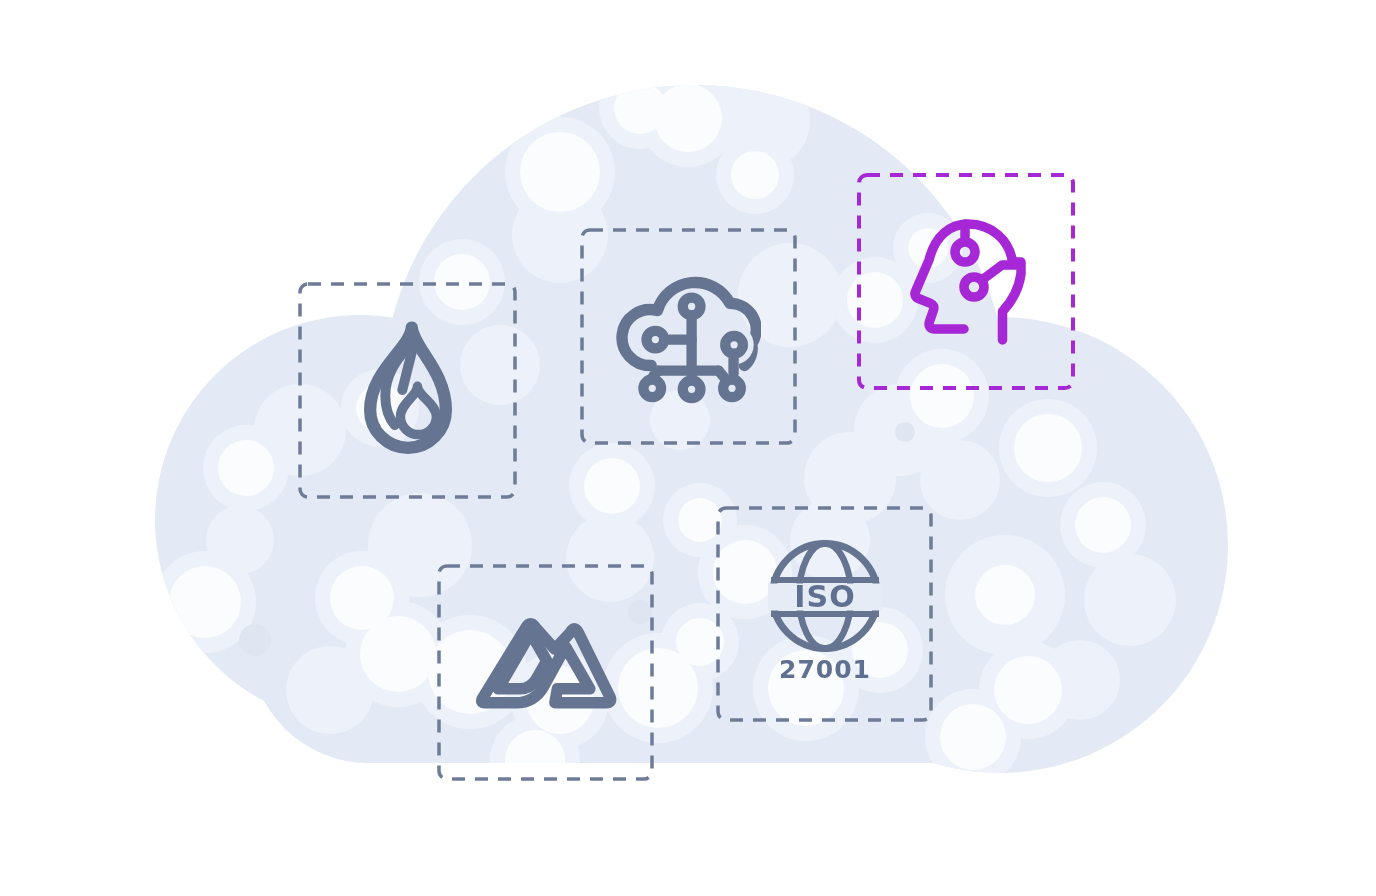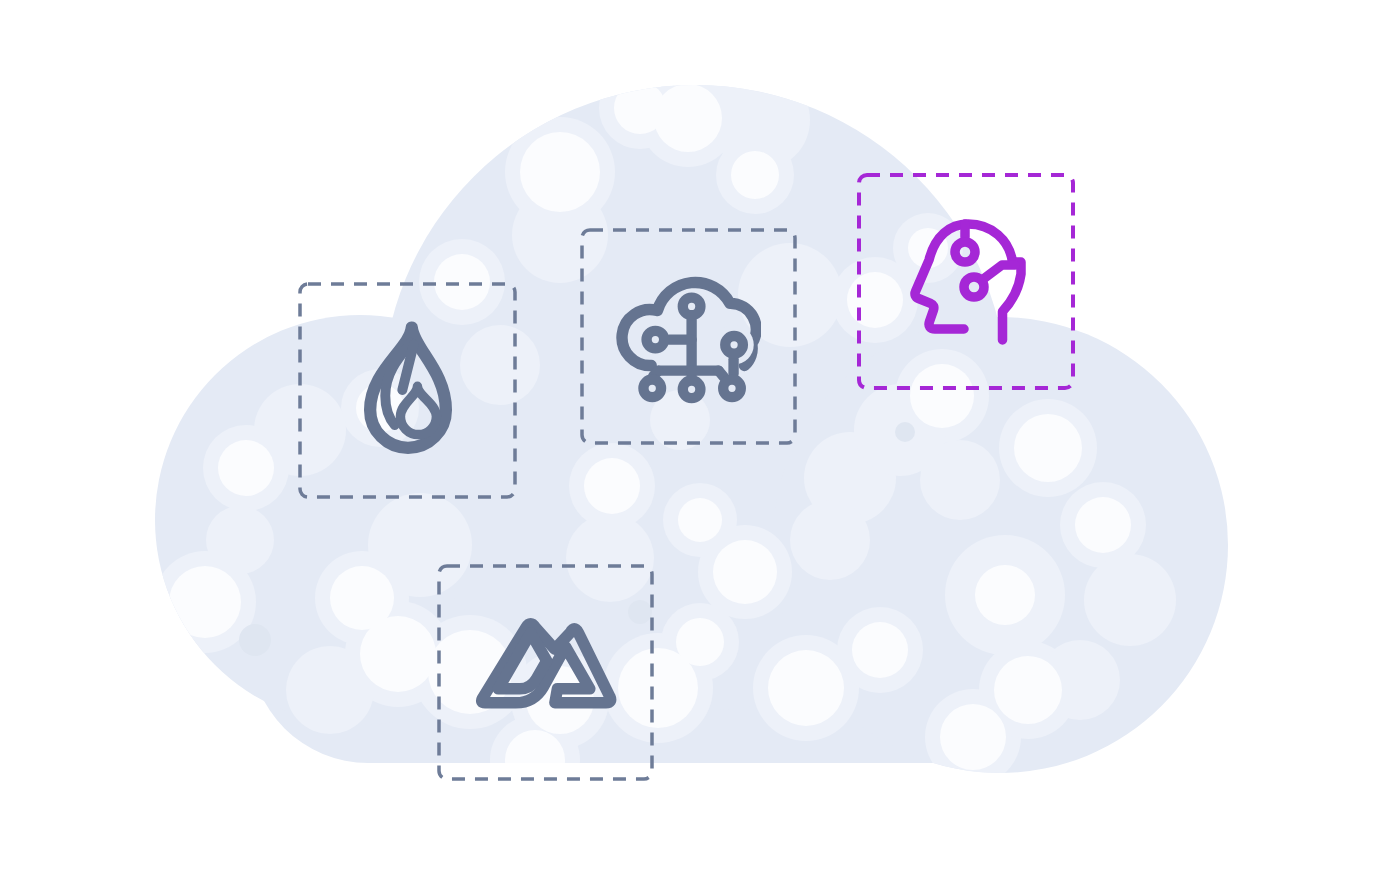--- a/index.html
+++ b/index.html
@@ -197,14 +197,33 @@
       <path d="M35.7,84.3 H3.5 Q-1.5,84.3 0.8,79.9 L46.2,5.9 Q51,-1.9 55.8,5.9
                L76.2,28.6 L92.5,11 Q96.5,3.5 100.5,11 L133.5,78 Q136.3,84.3 129.5,84.3
                H76.3 L78.9,69.8 H112.6 L87.3,26 L64.3,67.7
                C57.9,78.7 48.5,84.3 35.7,84.3 Z" stroke-width="12"></path>
 
       <path d="M39.8,69.8 H17.3 L51,11.5 L67.8,40.6 L56.6,60.1
                C52.3,67.1 47.5,69.8 39.8,69.8 Z" stroke-width="12"></path>
     </svg>
   </div>
 
+  <div class="tile" style="left:716px;top:506px;width:217px;height:216px;">
+    <svg class="tile-border" width="217" height="216" viewBox="0 0 217 216">
+      <rect x="2" y="2" width="213" height="212" rx="8" fill="none" stroke="#6e7c98" stroke-width="3.5" stroke-dasharray="13 10"></rect>
+    </svg>
+    <svg width="130" height="150" viewBox="0 0 130 150">
+      <g fill="none" stroke="#657490">
+        <circle cx="65" cy="57" r="52.5" stroke-width="7"></circle>
+        <ellipse cx="65" cy="57" rx="26" ry="52.5" stroke-width="6.5"></ellipse>
+      </g>
+
+      <rect x="8" y="44.5" width="114" height="27" fill="#e6ecf6"></rect>
+      <g fill="none" stroke="#657490">
+        <path d="M11,41 H119" stroke-width="6"></path>
+        <path d="M11,75 H119" stroke-width="6"></path>
+      </g>
+      <text x="65" y="68" text-anchor="middle" class="iso-label" font-size="30" letter-spacing="1">ISO</text>
+      <text x="65" y="139" text-anchor="middle" class="iso-label" font-size="25" letter-spacing="1">27001</text>
+    </svg>
+  </div>
 
 </div>
 
 </body></html>

